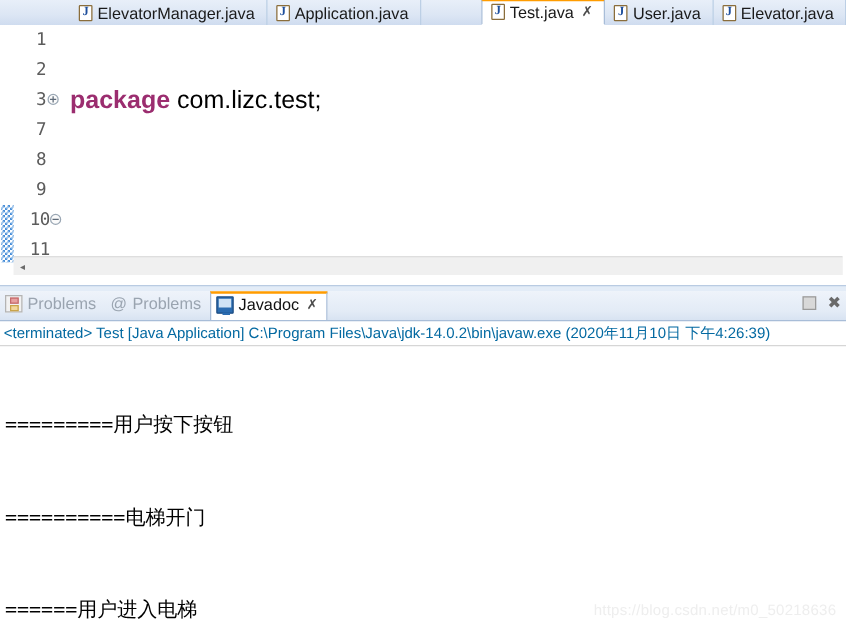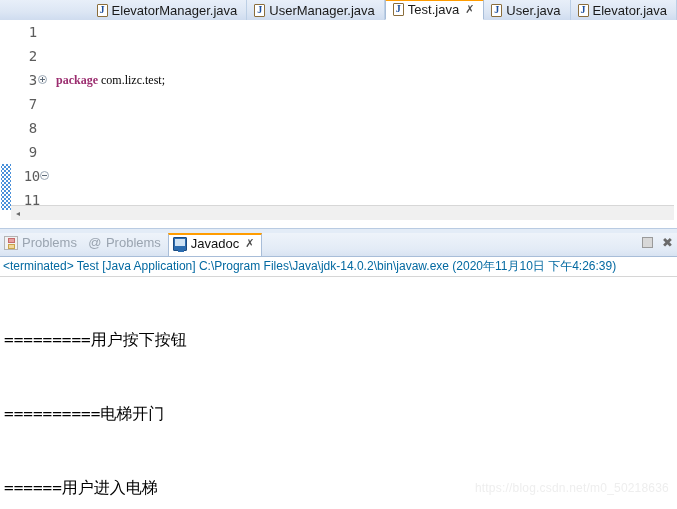--- a/index.html
+++ b/index.html
@@ -30,20 +30,21 @@
     cursor:default;
   }
   .etab.active{
     background:#ffffff;
     border-top:2px solid #ff9c00;
     border-left:1px solid #a8bdd8;
     border-right:1px solid #a8bdd8;
     border-bottom:1px solid #ffffff;
     margin-top:-1px;
     padding-bottom:1px;
+    margin-left:48px;
   }
   .jicon{
     width:11px;height:13px;flex:0 0 11px;
     background:#ffffff;
     border:1px solid #8a6d3b;
     border-radius:1px;
     position:relative;
     box-sizing:border-box;
   }
   .jicon:before{
@@ -103,22 +104,22 @@
     content:"";position:absolute;left:1px;top:3px;width:5px;height:1px;background:#5d6a78;
   }
   .foldmark.plus:before{
     content:"";position:absolute;left:3px;top:1px;width:1px;height:5px;background:#5d6a78;
   }
   #gutter-sep{
     position:absolute;left:51px;top:0;width:1px;height:190px;background:#ffffff;
   }
   #code{
     position:absolute;left:56px;top:0;right:16px;height:190px;
-    font-family:Liberation Serif, serif;
-    font-size:12px;
+    font-family:Liberation Sans, sans-serif;
+    font-size:20px;
     line-height:24px;
     white-space:pre;
   }
   .cl{height:24px;}
   .kw{color:#9b2d6f;font-weight:bold;}
   .pl{color:#000000;}
   .foldbox{
     display:inline-block;
     width:11px;height:13px;
     border:1px solid #999;
@@ -284,21 +285,21 @@
 </head>
 <body>
 
 <div id="editor-tabbar">
   <div class="etab">
     <span class="jicon"></span>
     <span>ElevatorManager.java</span>
   </div>
   <div class="etab">
     <span class="jicon"></span>
-    <span>UserManager.java</span>
+    <span>Application.java</span>
   </div>
   <div class="etab active">
     <span class="jicon"></span>
     <span>Test.java</span>
     <span class="tabclose">✗</span>
   </div>
   <div class="etab">
     <span class="jicon"></span>
     <span>User.java</span>
   </div>

